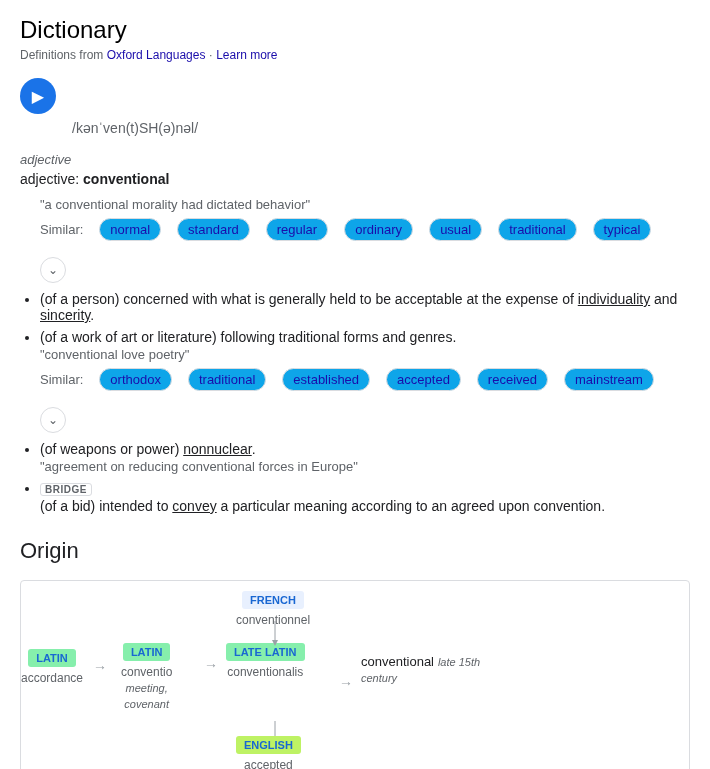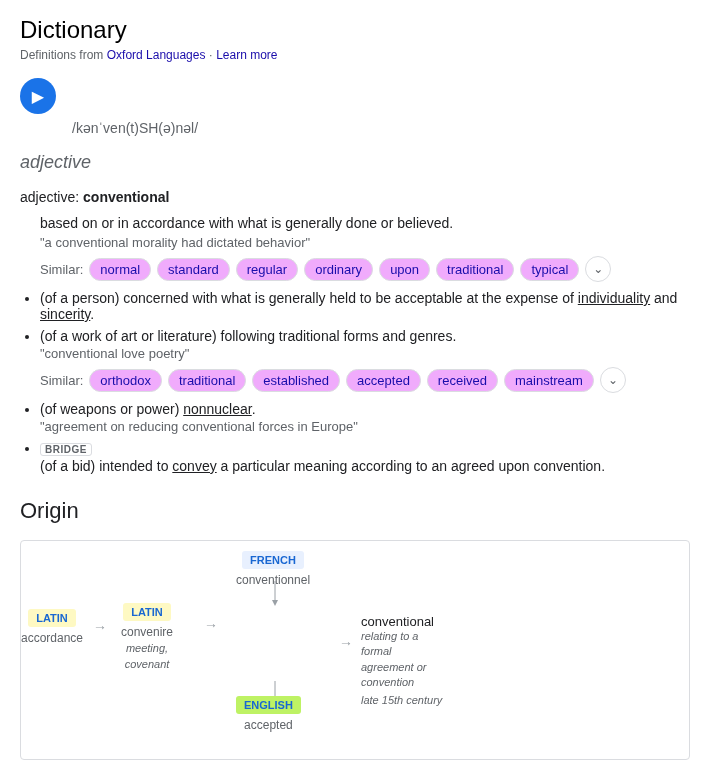--- a/index.html
+++ b/index.html
@@ -55,22 +55,22 @@
     }
     .phonetic {
       font-size: 14px;
       color: #5f6368;
       margin-left: 52px;
       margin-bottom: 16px;
     }
     .part-of-speech-italic {
       font-style: italic;
       color: #5f6368;
-      font-size: 18px;
-      margin-bottom: 16px;
+      font-size: 13px;
+      margin-bottom: 4px;
     }
     .definition-header {
       font-size: 14px;
       margin-bottom: 10px;
     }
     .definition-header strong {
       font-weight: bold;
     }
     .main-def {
       margin-left: 20px;
@@ -83,35 +83,35 @@
     }
     .example-text {
       font-size: 13px;
       color: #5f6368;
       margin-bottom: 6px;
     }
     .similar-row {
       display: flex;
       align-items: center;
       flex-wrap: wrap;
-      gap: 6px;
+      gap: 16px;
       margin-bottom: 8px;
     }
     .similar-label {
       font-size: 13px;
       color: #5f6368;
     }
     .tag-chip {
       border: 1px solid #dadce0;
       border-radius: 16px;
       padding: 3px 10px;
       font-size: 13px;
       color: #1a0dab;
       cursor: pointer;
-      background: #f0abfc;
+      background: #0ea5e9;
       text-decoration: none;
     }
     .expand-btn {
       border: 1px solid #dadce0;
       border-radius: 50%;
       width: 26px;
       height: 26px;
       display: inline-flex;
       align-items: center;
       justify-content: center;
@@ -168,21 +168,21 @@
       background: #e8f0fe;
       color: #1967d2;
       font-size: 11px;
       font-weight: bold;
       padding: 3px 8px;
       border-radius: 3px;
       display: inline-block;
       margin-bottom: 4px;
     }
     .etym-label.latin {
-      background: #fef9c3;
+      background: #86efac;
       color: #1967d2;
     }
     .etym-label.french {
       background: #e8f0fe;
       color: #1967d2;
     }
     .etym-label.english {
       background: #bef264;
       color: #1967d2;
     }
@@ -230,29 +230,28 @@
 <div class="phonetic">/kənˈven(t)SH(ə)nəl/</div>
 
 <div class="part-of-speech-italic">adjective</div>
 
 <div class="definition-header">
   <span>adjective:</span>
   <strong>conventional</strong>
 </div>
 
 <div class="main-def">
-  <div class="def-text">based on or in accordance with what is generally done or believed.</div>
   <div class="example-text">"a conventional morality had dictated behavior"</div>
   <div class="similar-row">
     <span class="similar-label">Similar:</span>
     <a class="tag-chip" href="#">normal</a>
     <a class="tag-chip" href="#">standard</a>
     <a class="tag-chip" href="#">regular</a>
     <a class="tag-chip" href="#">ordinary</a>
-    <a class="tag-chip" href="#">upon</a>
+    <a class="tag-chip" href="#">usual</a>
     <a class="tag-chip" href="#">traditional</a>
     <a class="tag-chip" href="#">typical</a>
     <button class="expand-btn">⌄</button>
   </div>
 </div>
 
 <ul class="bullet-list">
 
   <li>
     <div class="def-text">
@@ -303,32 +302,35 @@
 
   <div class="etym-node" style="left: 0px; top: 68px; text-align:center;">
     <span class="etym-label latin">LATIN</span>
     <span class="etym-word">accordance</span>
   </div>
 
   <div class="arrow" style="left: 72px; top: 76px;">→</div>
 
   <div class="etym-node" style="left: 100px; top: 62px; text-align:center;">
     <span class="etym-label latin">LATIN</span>
-    <span class="etym-word">convenire</span>
+    <span class="etym-word">conventio</span>
     <span class="etym-desc">meeting,<br>covenant</span>
   </div>
 
   <div class="arrow" style="left: 183px; top: 74px;">→</div>
 
+  <div class="etym-node" style="left: 205px; top: 62px; text-align:center;">
+    <span class="etym-label latin">LATE LATIN</span>
+    <span class="etym-word">conventionalis</span>
+  </div>
 
   <div class="arrow" style="left: 318px; top: 92px;">→</div>
 
   <div class="etym-node" style="left: 340px; top: 72px; text-align:left; width: 140px;">
     <span style="font-size:13px; color:#202124; font-weight:normal;">conventional</span>
-    <span class="etym-word" style="font-size:11px; color:#5f6368; font-style:italic; line-height:1.4;">relating to a<br>formal<br>agreement or<br>convention</span>
     <span class="etym-desc" style="font-size:11px;">late 15th century</span>
   </div>
 
   <svg style="position:absolute; left:0; top:0; width:100%; height:100%; pointer-events:none;">
 
     <line x1="254" y1="40" x2="254" y2="62" stroke="#9aa0a6" stroke-width="1" marker-end="url(#arrow)"></line>
 
     <line x1="254" y1="160" x2="254" y2="140" stroke="#9aa0a6" stroke-width="1"></line>
     <defs>
       <marker id="arrow" markerWidth="6" markerHeight="6" refX="3" refY="3" orient="auto">

